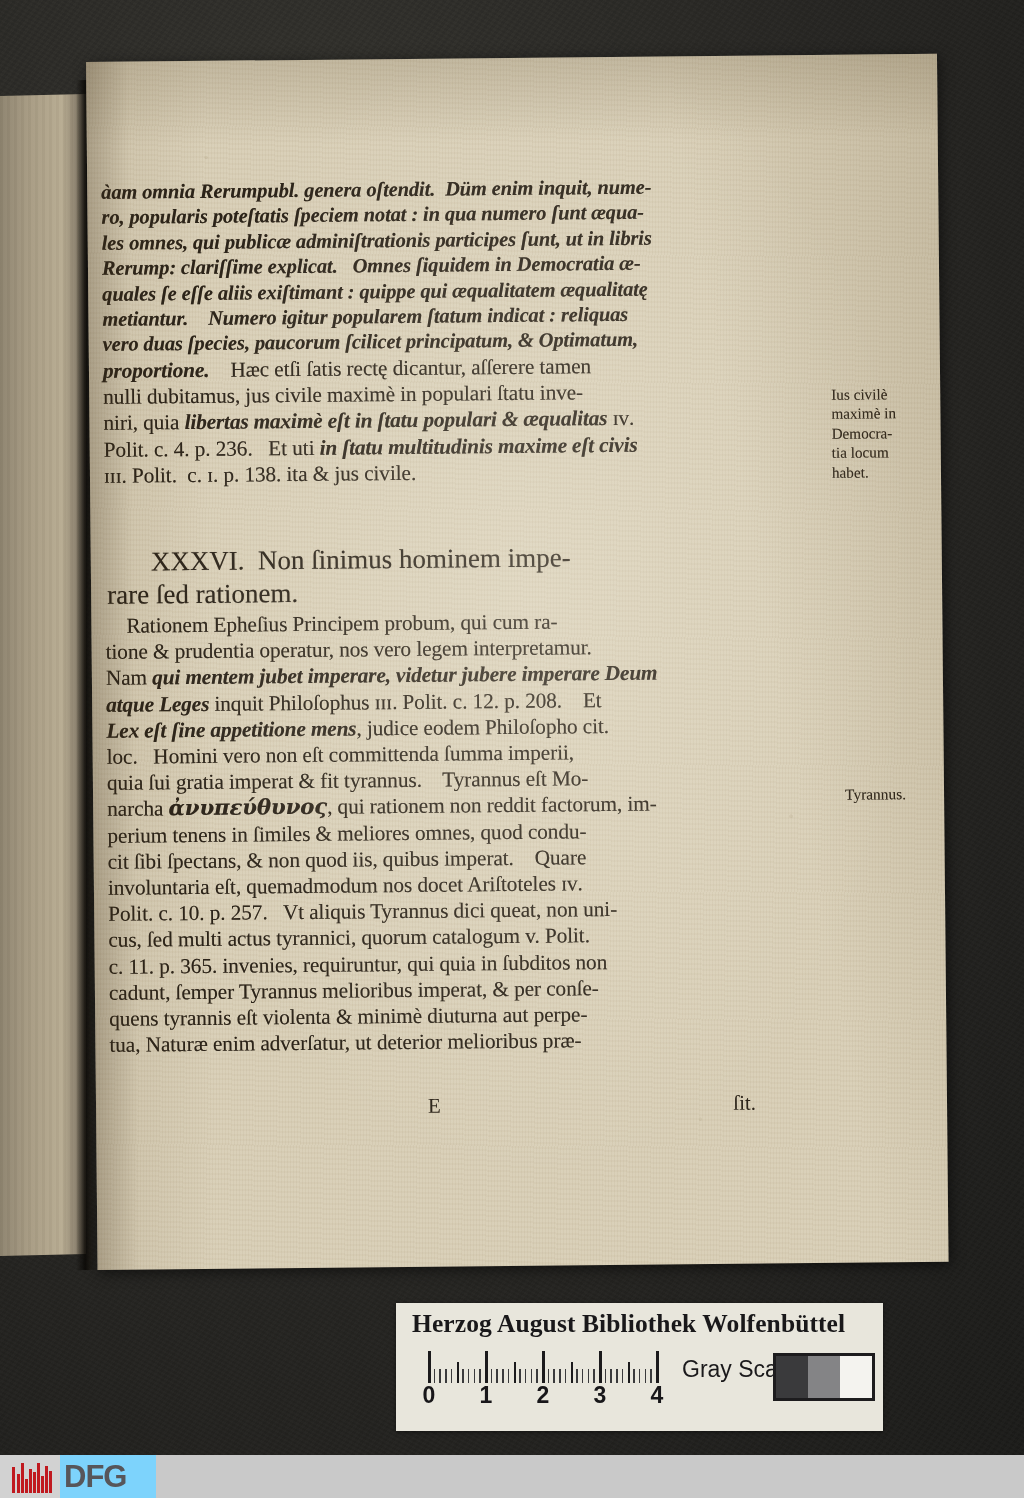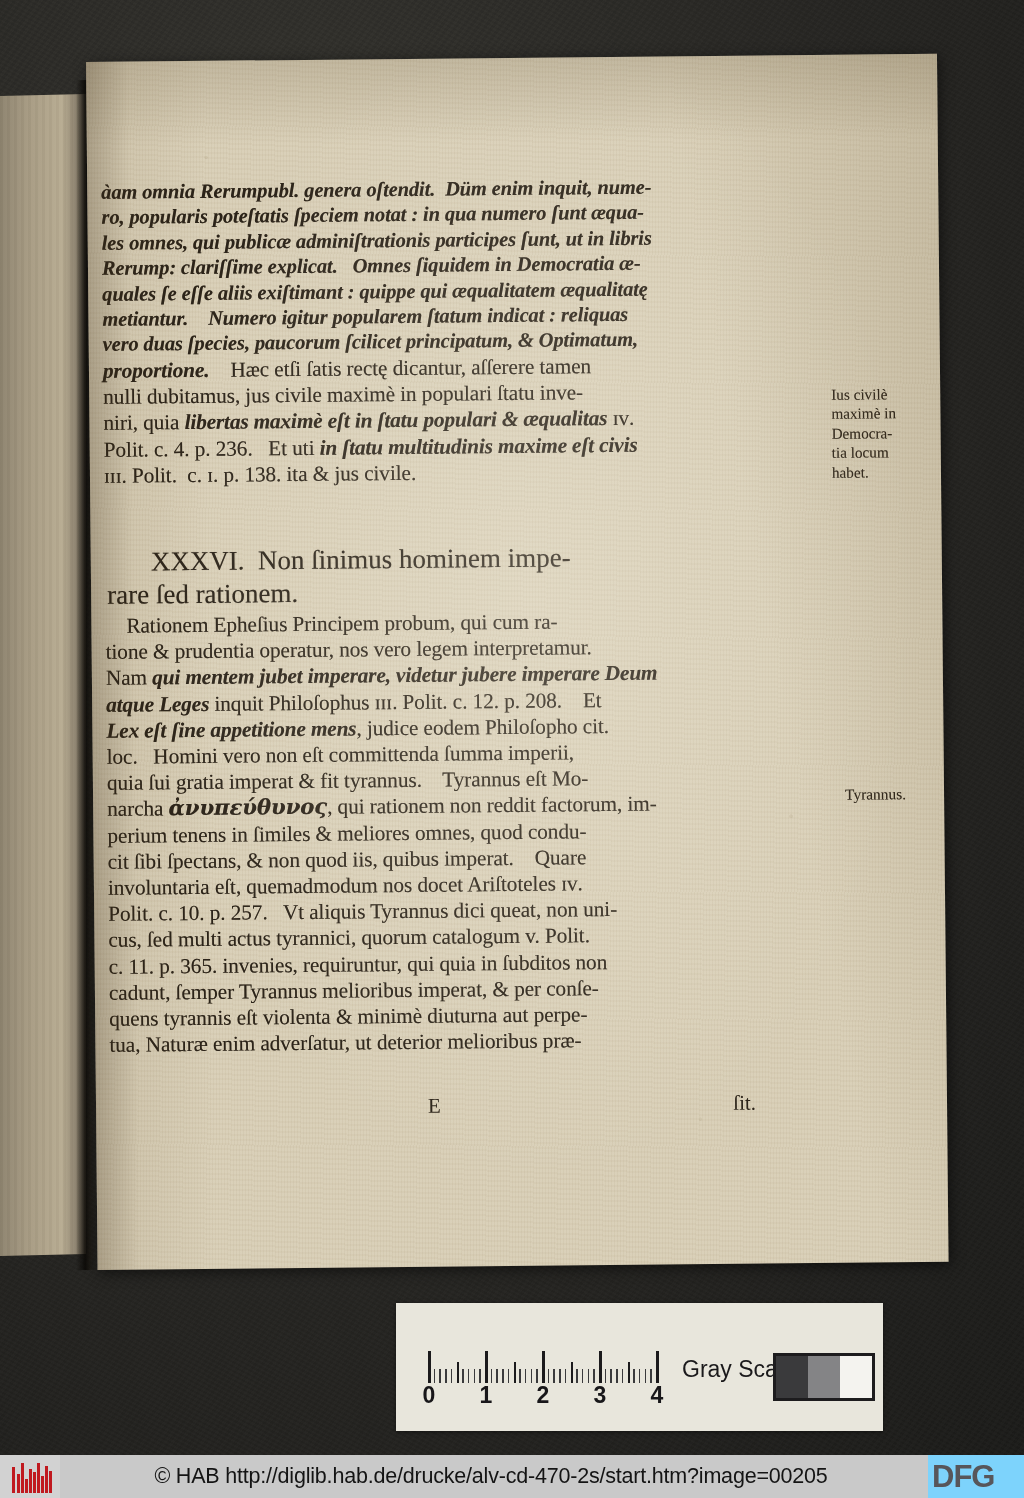--- a/index.html
+++ b/index.html
@@ -335,20 +335,21 @@
 
       <div class="sig-line">
         <span class="sig-mark">E</span>
         <span class="catchword">ſit.</span>
       </div>
 
     </div>
   </div>
 
   <div class="target-card">
+    <div class="target-title">Herzog August Bibliothek Wolfenbüttel</div>
     <div class="ruler">
       <div class="ticks" id="ruler-ticks">
           <div class="tick major" style="left: 14px;"></div>
           <div class="tick minor" style="left: 19.7px;"></div>
           <div class="tick minor" style="left: 25.4px;"></div>
           <div class="tick minor" style="left: 31.1px;"></div>
           <div class="tick minor" style="left: 36.8px;"></div>
           <div class="tick mid" style="left: 42.5px;"></div>
           <div class="tick minor" style="left: 48.2px;"></div>
           <div class="tick minor" style="left: 53.9px;"></div>
@@ -408,19 +409,18 @@
         <div class="bar" style="left: 17px; height: 19px; background: rgb(192, 25, 31);"></div>
         <div class="bar" style="left: 21px; height: 30px; background: rgb(192, 25, 31);"></div>
         <div class="bar" style="left: 25px; height: 14px; background: rgb(192, 25, 31);"></div>
         <div class="bar" style="left: 29px; height: 24px; background: rgb(192, 25, 31);"></div>
         <div class="bar" style="left: 33px; height: 21px; background: rgb(192, 25, 31);"></div>
         <div class="bar" style="left: 37px; height: 30px; background: rgb(192, 25, 31);"></div>
         <div class="bar" style="left: 41px; height: 17px; background: rgb(192, 25, 31);"></div>
         <div class="bar" style="left: 45px; height: 27px; background: rgb(192, 25, 31);"></div>
         <div class="bar" style="left: 49px; height: 22px; background: rgb(192, 25, 31);"></div>
       </div>
-    <div class="footer-url">© HAB http://diglib.hab.de/drucke/alv-cd-470-2s/start.htm?image=00205</div>
     <div class="dfg-logo">
       <span>DFG</span>
     </div>
   </div>
 
 </div>
 
 </body></html>

